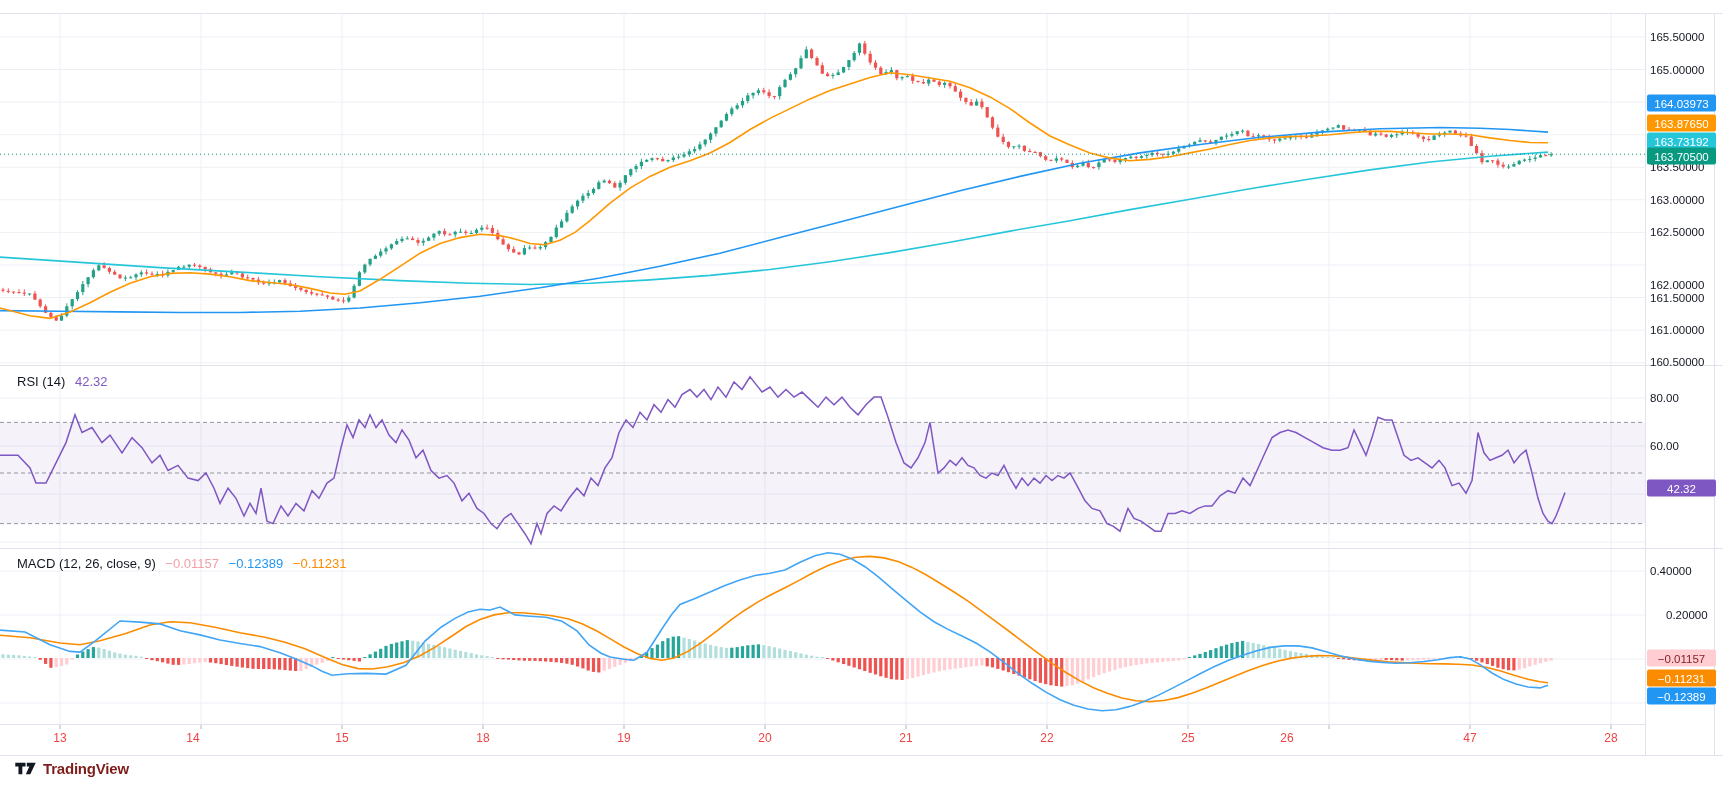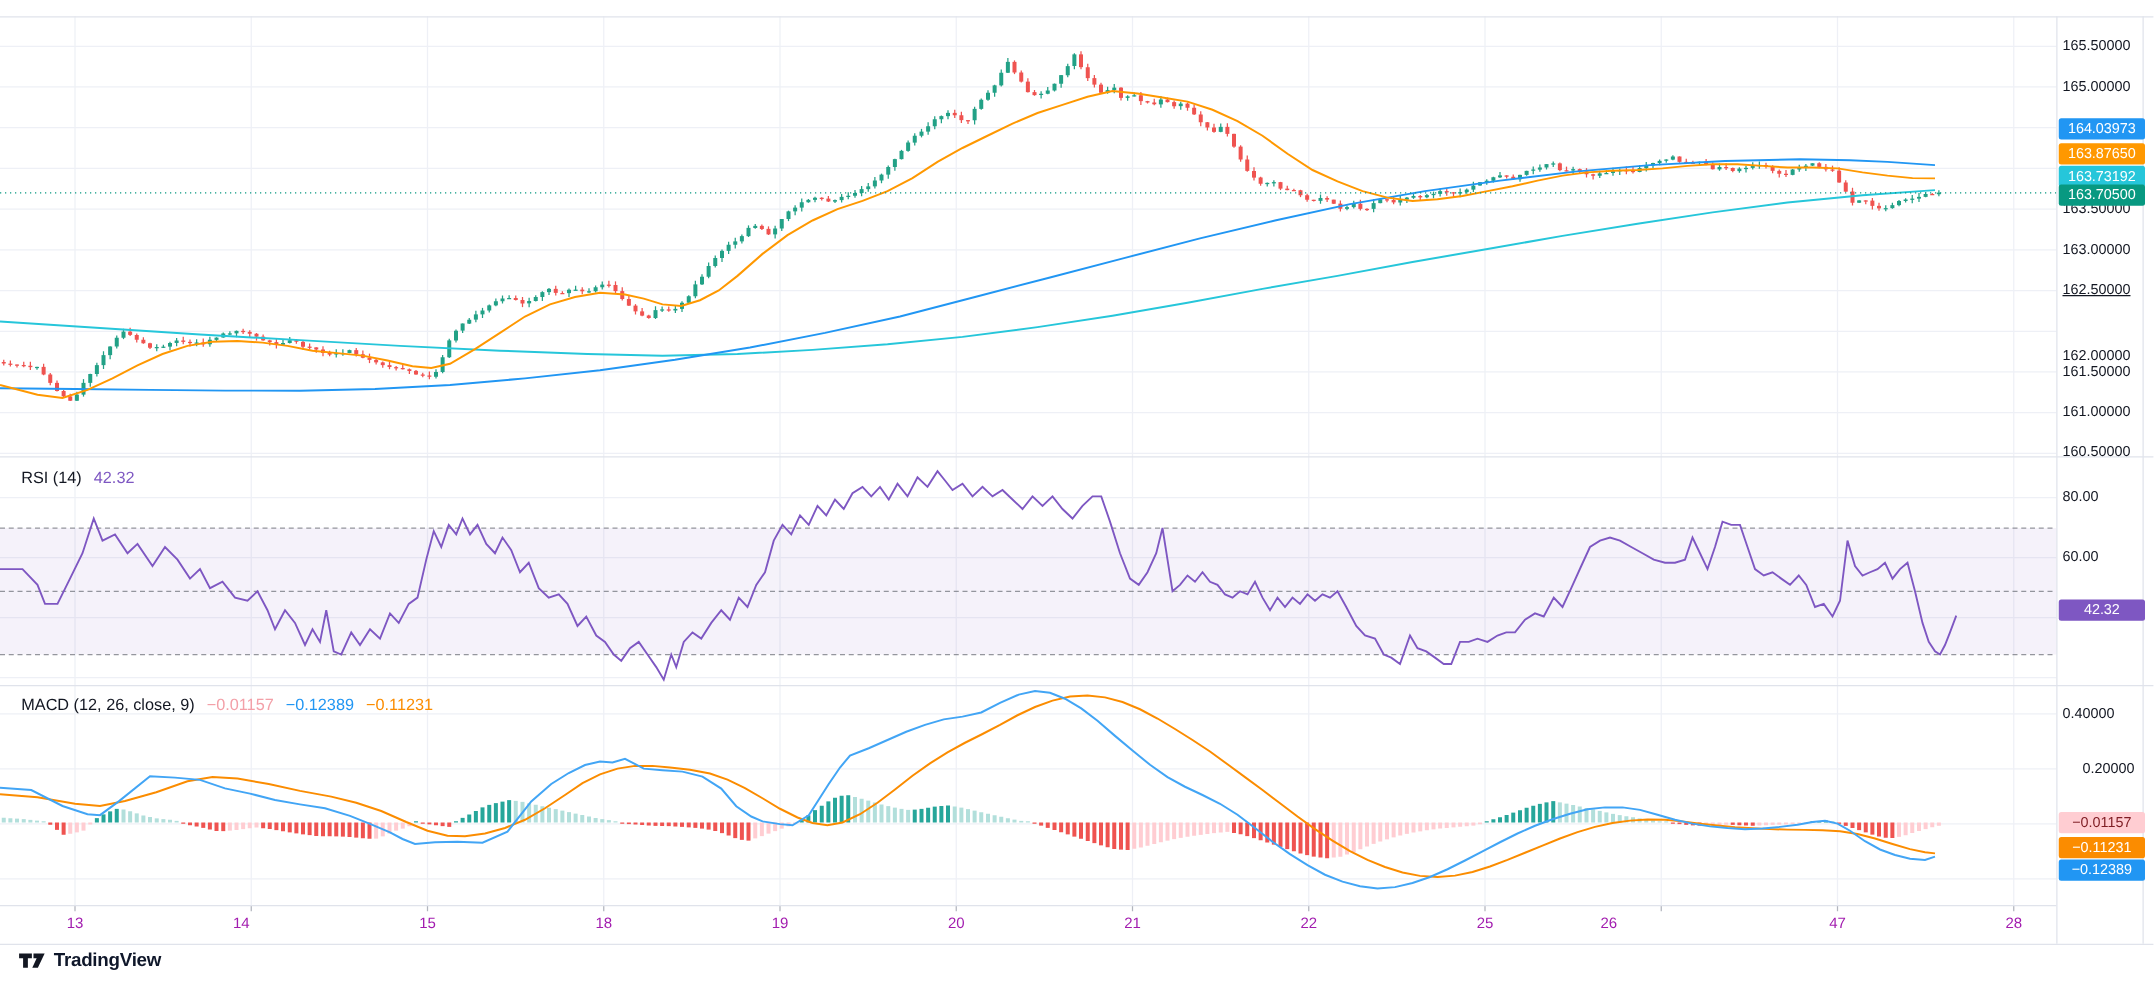--- a/index.html
+++ b/index.html
@@ -11,23 +11,23 @@
   .hdr .sym{margin-right:10px;}
   .grn{color:#089981;}
   .o20{color:#ff9800;} .b100{color:#2196f3;} .c200{color:#26c6da;}
   .pnl-label{position:absolute;left:17px;font-size:13px;white-space:nowrap;}
   .pnl-label .val{margin-left:6px;}
   .rsi-val{color:#7e57c2;}
   .m-hist{color:#f3a0a8;} .m-line{color:#2196f3;} .m-sig{color:#fb8c00;}
   .axis-label{position:absolute;left:1650px;transform:translateY(-50%);font-size:11.5px;color:#131722;white-space:nowrap;}
   .badge{position:absolute;left:1647px;width:69px;transform:translateY(-50%);text-align:center;
     font-size:11.5px;font-weight:500;color:#fff;border-radius:2px;padding:2.5px 0;white-space:nowrap;}
-  .time-label{position:absolute;top:731px;transform:translateX(-50%);font-size:12px;color:#a21caf;}
+  .time-label{position:absolute;top:731px;transform:translateX(-50%);font-size:12px;color:#ef4444;}
   #footer-logo{position:absolute;left:14px;top:760px;display:flex;align-items:center;gap:6px;}
-  #footer-logo .logo-text{font-size:15px;font-weight:600;color:#0f172a;letter-spacing:-0.2px;}
+  #footer-logo .logo-text{font-size:15px;font-weight:600;color:#7f1d1d;letter-spacing:-0.2px;}
   .gutter{position:absolute;top:0;left:1645px;width:78px;height:755px;}
   .taxis{position:absolute;top:724px;left:0;width:1645px;height:31px;}
 </style>
 </head>
 <body>
 
 <div id="stage">
 
   <svg id="chart-svg" width="1723" height="757" viewBox="0 0 1723 757">
       <line x1="0" y1="362.7" x2="1645" y2="362.7" stroke="#eef0f6"></line>
@@ -989,21 +989,21 @@
     <svg width="23" height="15" viewBox="0 0 36 22">
       <path fill="#131722" d="M2 2 h16 v6 h-5 v12 h-6 V8 H2 Z"></path>
       <path fill="#131722" d="M20 2 h14 l-8.5 18 h-7 l5.5 -12 h-4 Z"></path>
     </svg>
     <span class="logo-text">TradingView</span>
   </div>
 <div class="axis-label" style="top: 37px;">165.50000</div>
     <div class="axis-label" style="top: 70px; text-align: center;">165.00000</div>
     <div class="axis-label" style="top: 167px;">163.50000</div>
     <div class="axis-label" style="top: 200px;">163.00000</div>
-    <div class="axis-label" style="top: 232px; text-decoration: underline;">162.50000</div>
+    <div class="axis-label" style="top: 232px;">162.50000</div>
     <div class="axis-label" style="top: 265px; margin-top: 20px;">162.00000</div>
     <div class="axis-label" style="top: 298px;">161.50000</div>
     <div class="axis-label" style="top: 330px;">161.00000</div>
     <div class="axis-label" style="top: 362px;">160.50000</div>
     <div class="badge" style="top: 103px; background: rgb(33, 150, 243); color: rgb(255, 255, 255);">164.03973</div>
     <div class="badge" style="top: 123px; background: rgb(255, 152, 0); color: rgb(255, 255, 255);">163.87650</div>
     <div class="badge" style="top: 141px; background: rgb(38, 198, 218); color: rgb(255, 255, 255);">163.73192</div>
     <div class="badge" style="top: 156px; background: rgb(8, 153, 129); color: rgb(255, 255, 255);">163.70500</div>
     <div class="axis-label" style="top: 398px;">80.00</div>
     <div class="axis-label" style="top: 446px;">60.00</div>

